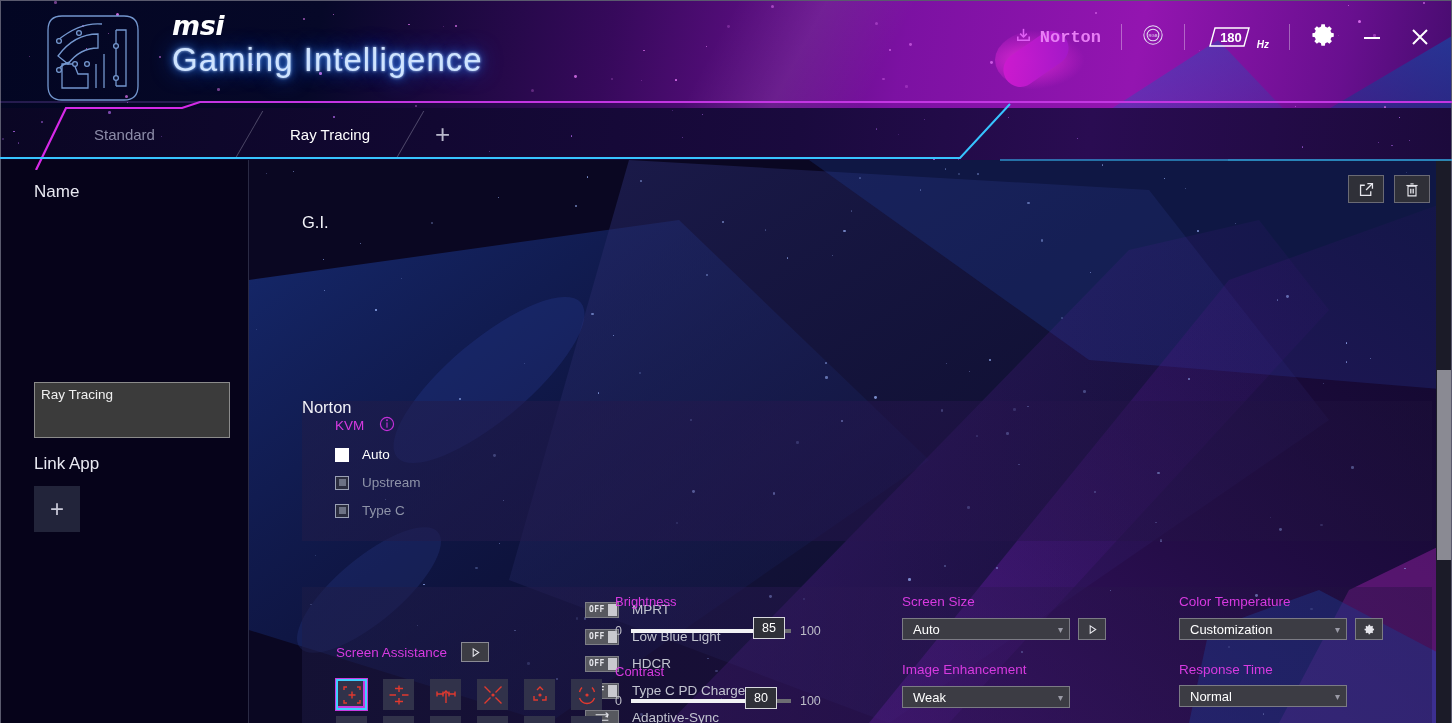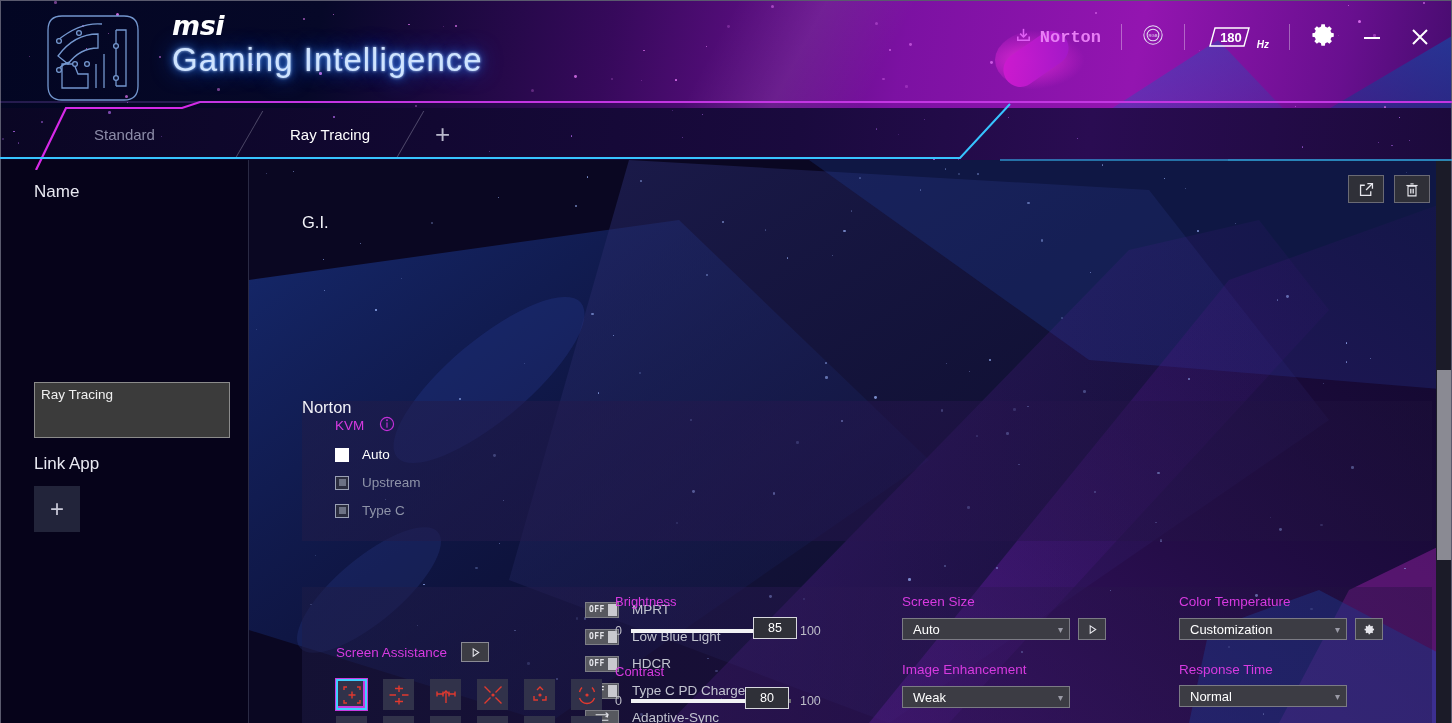--- a/index.html
+++ b/index.html
@@ -174,21 +174,21 @@
   .toggle.icon-mode { justify-content:center; }
   .toggle-label { color:#c2c4d0; font-size:13.5px; }
 
   
   .slider-label { color:#d73ae0; font-size:13px; }
   .slider-row { display:flex; align-items:center; height:26px; }
   .sl-min, .sl-max { color:#bdbdc8; font-size:12.5px; }
   .sl-track { position:relative; height:4px; background:#6d6d73; margin:0 9px; }
   .sl-fill { position:absolute; left:0; top:0; height:4px; background:#f2f2f5; }
   .sl-thumb {
-    position:absolute; top:-12px; width:44px; height:22px; background:#2f3038;
+    position:absolute; top:-12px; width:32px; height:22px; background:#2f3038;
     border:1px solid #d8d8de; display:flex; align-items:center; justify-content:center;
     color:#fff; font-size:12.5px; cursor:pointer;
   }
 
   
   .dd-label { color:#d73ae0; font-size:13.5px; }
   .dropdown {
     width:168px; height:22px; background:#3c3c44; border:1px solid #7b7b84;
     display:flex; align-items:center; justify-content:space-between;
     padding:0 6px 0 10px; color:#ffffff; font-size:13px; cursor:pointer;

